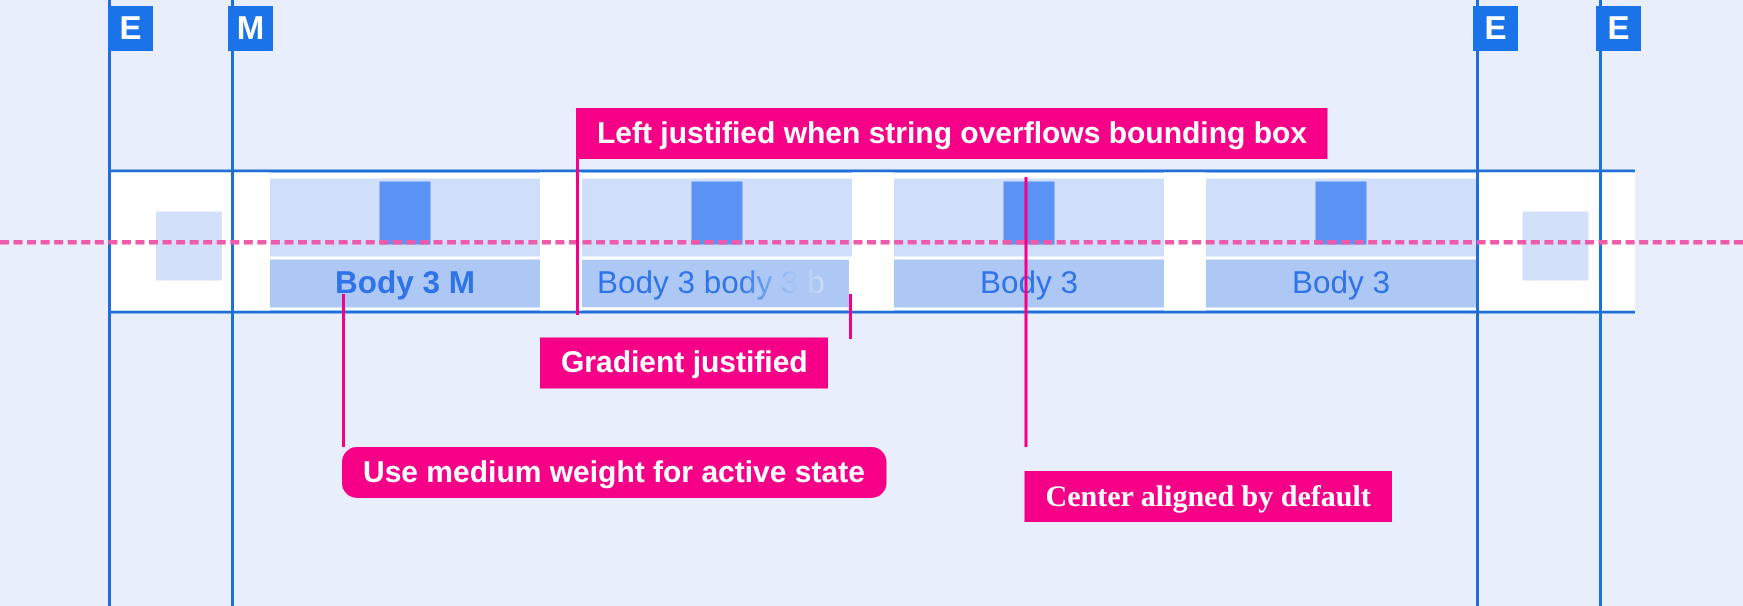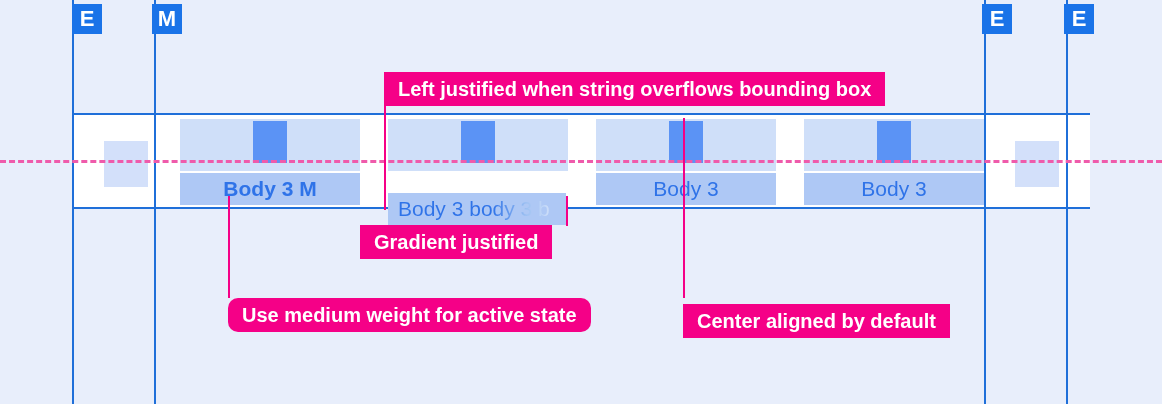--- a/index.html
+++ b/index.html
@@ -104,21 +104,20 @@
   }
 
   
   .truncate-wrap {
     position: absolute;
     left: 0;
     right: 0;
     top: 58px;
     height: 32px;
     overflow: hidden;
-    margin-top: 20px;
   }
   .truncate-wrap .bg {
     position: absolute;
     left: 0;
     top: 0;
     bottom: 0;
     width: 178px;
     background: #aec8f5;
   }
   .truncate-text {
@@ -255,13 +254,13 @@
 <div class="leader leader-v" style="left:384px; top:104px; height:106px;"></div>
 <div class="callout" style="left:384px; top:72px;">Left justified when string overflows bounding box</div>
 
 <div class="leader leader-v" style="left:566px; top:196px; height:30px;"></div>
 <div class="callout" style="left:360px; top:225px;">Gradient justified</div>
 
 <div class="leader leader-v" style="left:228px; top:196px; height:102px;"></div>
 <div class="callout" style="left:228px; top:298px;border-radius:10px;">Use medium weight for active state</div>
 
 <div class="leader leader-v" style="left:683px; top:118px; height:180px;"></div>
-<div class="callout" style="left:683px; top:304px;">Center aligned by default</div>
+<div class="callout" style="left:683px; top:314px;font-family:Liberation Serif, serif;">Center aligned by default</div>
 
 </body></html>

